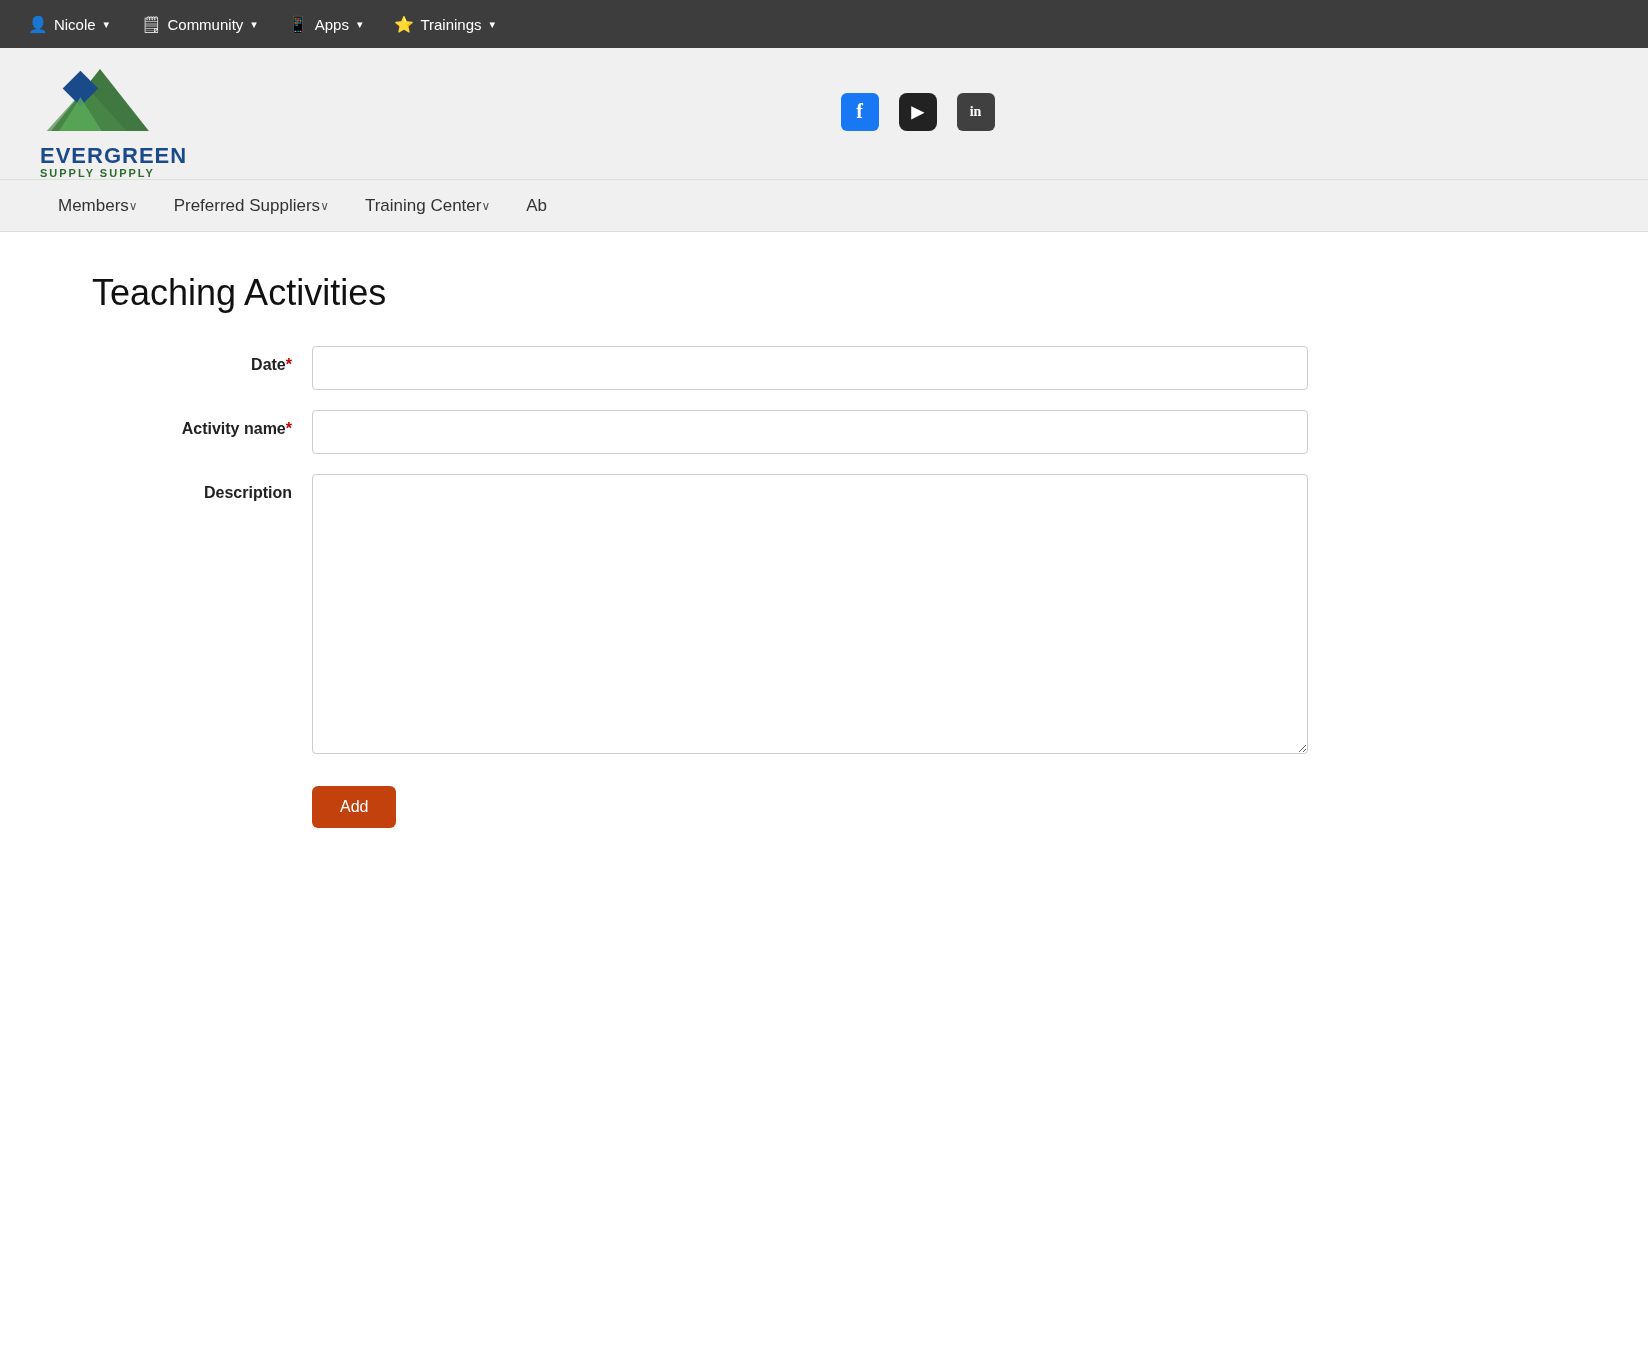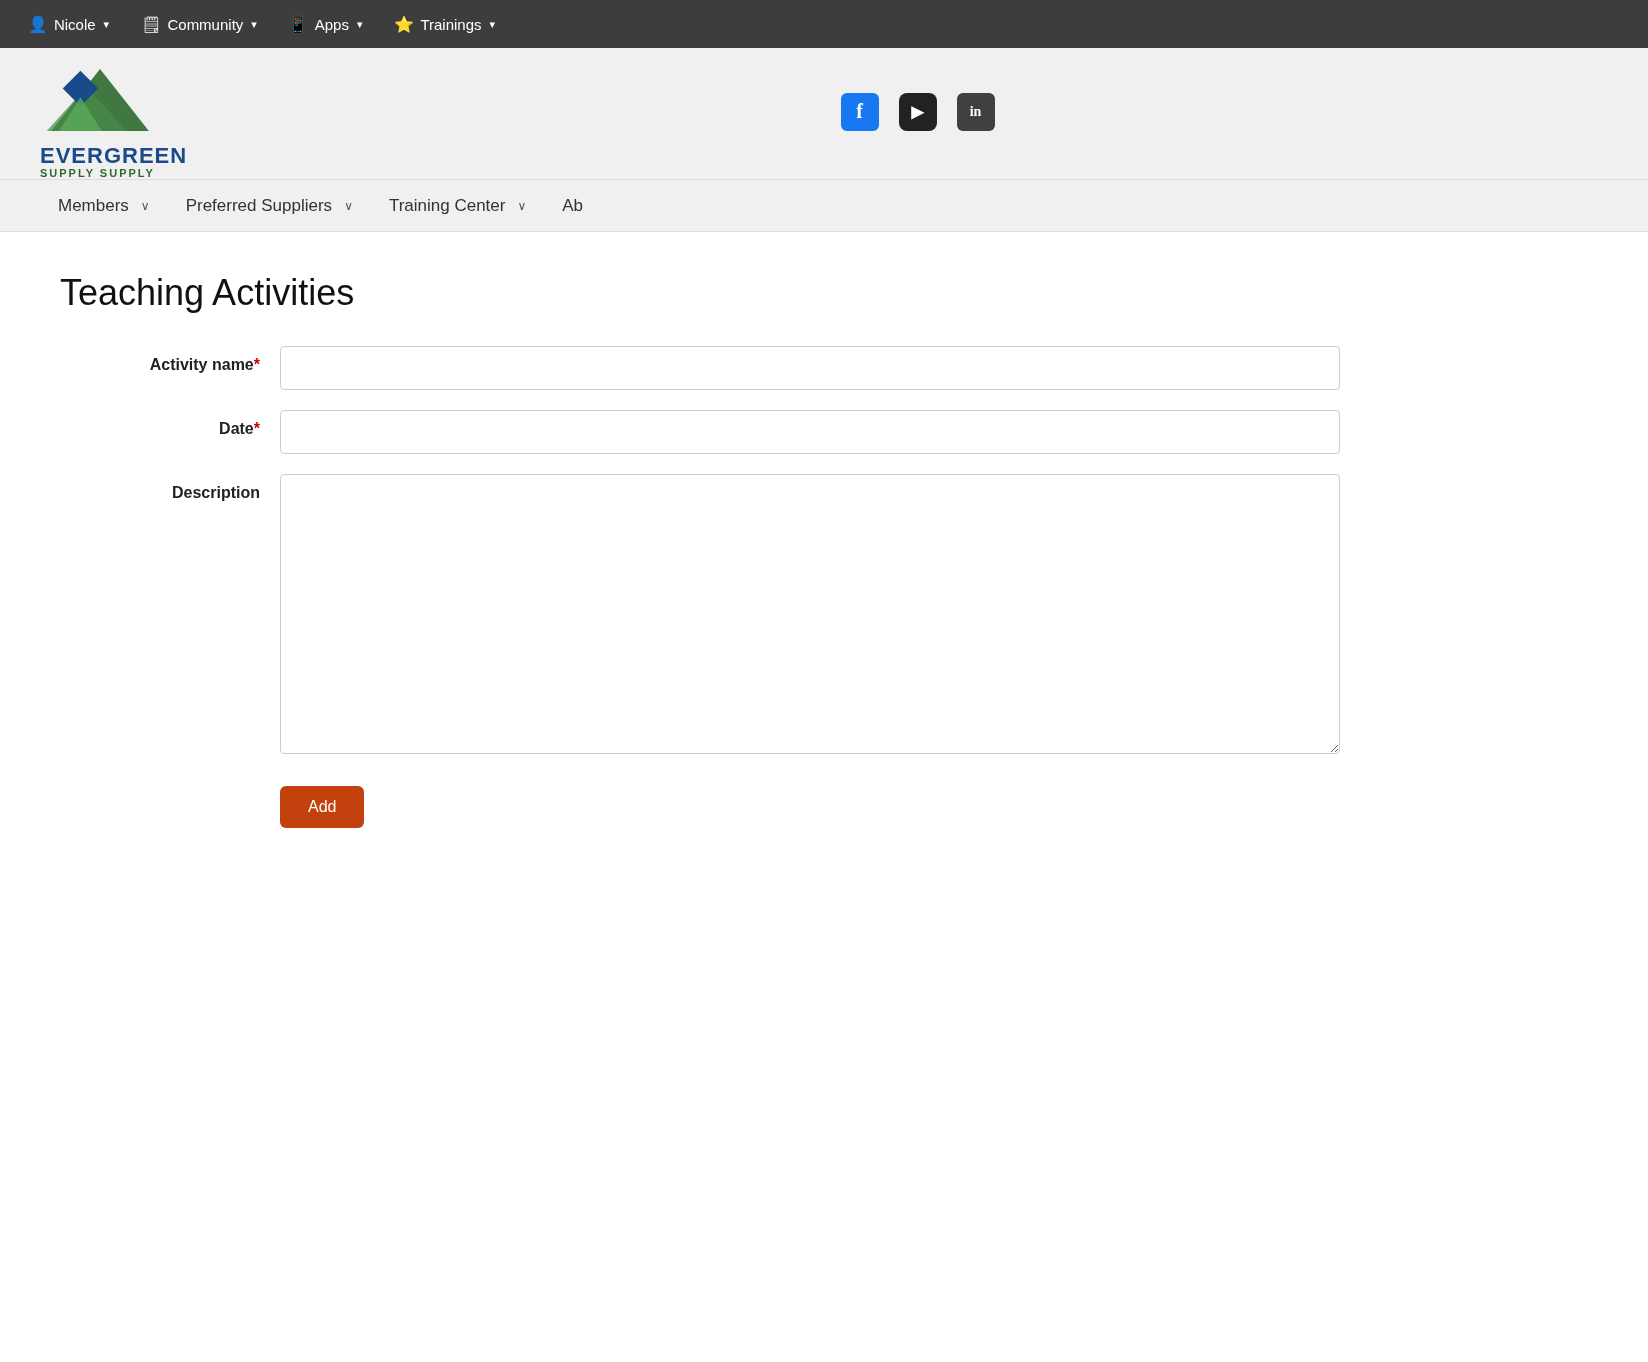--- a/index.html
+++ b/index.html
@@ -95,34 +95,34 @@
       display: flex;
       align-items: center;
       padding: 0 40px;
       border-top: 1px solid #ddd;
       height: 52px;
       gap: 0;
     }
     .main-nav-item {
       display: flex;
       align-items: center;
-      gap: 12px;
+      gap: 0;
       font-size: 17px;
       color: #333;
       padding: 0 18px;
       height: 52px;
       cursor: pointer;
       white-space: nowrap;
       font-weight: 400;
     }
     .main-nav-chevron { font-size: 12px; color: #555; }
 
     
     .main-content {
-      padding: 40px 60px;
+      padding: 40px 92px;
       max-width: 1400px;
     }
     .page-title {
       font-size: 36px;
       font-weight: 400;
       color: #111;
       margin-bottom: 32px;
     }
 
     
@@ -271,28 +271,28 @@
   </nav>
 </header>
 
 <main class="main-content">
   <h1 class="page-title">Teaching Activities</h1>
 
   <div class="form-section">
 
     <div class="form-row">
       <div class="form-label">
-        <span>Activity name</span><span class="required-star">*</span>
+        <span>Date</span><span class="required-star">*</span>
       </div>
       <input type="text" class="form-input" placeholder="" style="">
     </div>
 
     <div class="form-row">
       <div class="form-label">
-        <span>Date</span><span class="required-star">*</span>
+        <span>Activity name</span><span class="required-star">*</span>
       </div>
       <input type="text" class="form-input" placeholder="" style="">
     </div>
 
     <div class="form-row">
       <div class="form-label form-description-label">
         <span>Description</span>
       </div>
       <textarea class="form-textarea" placeholder="" style=""></textarea>
     </div>

